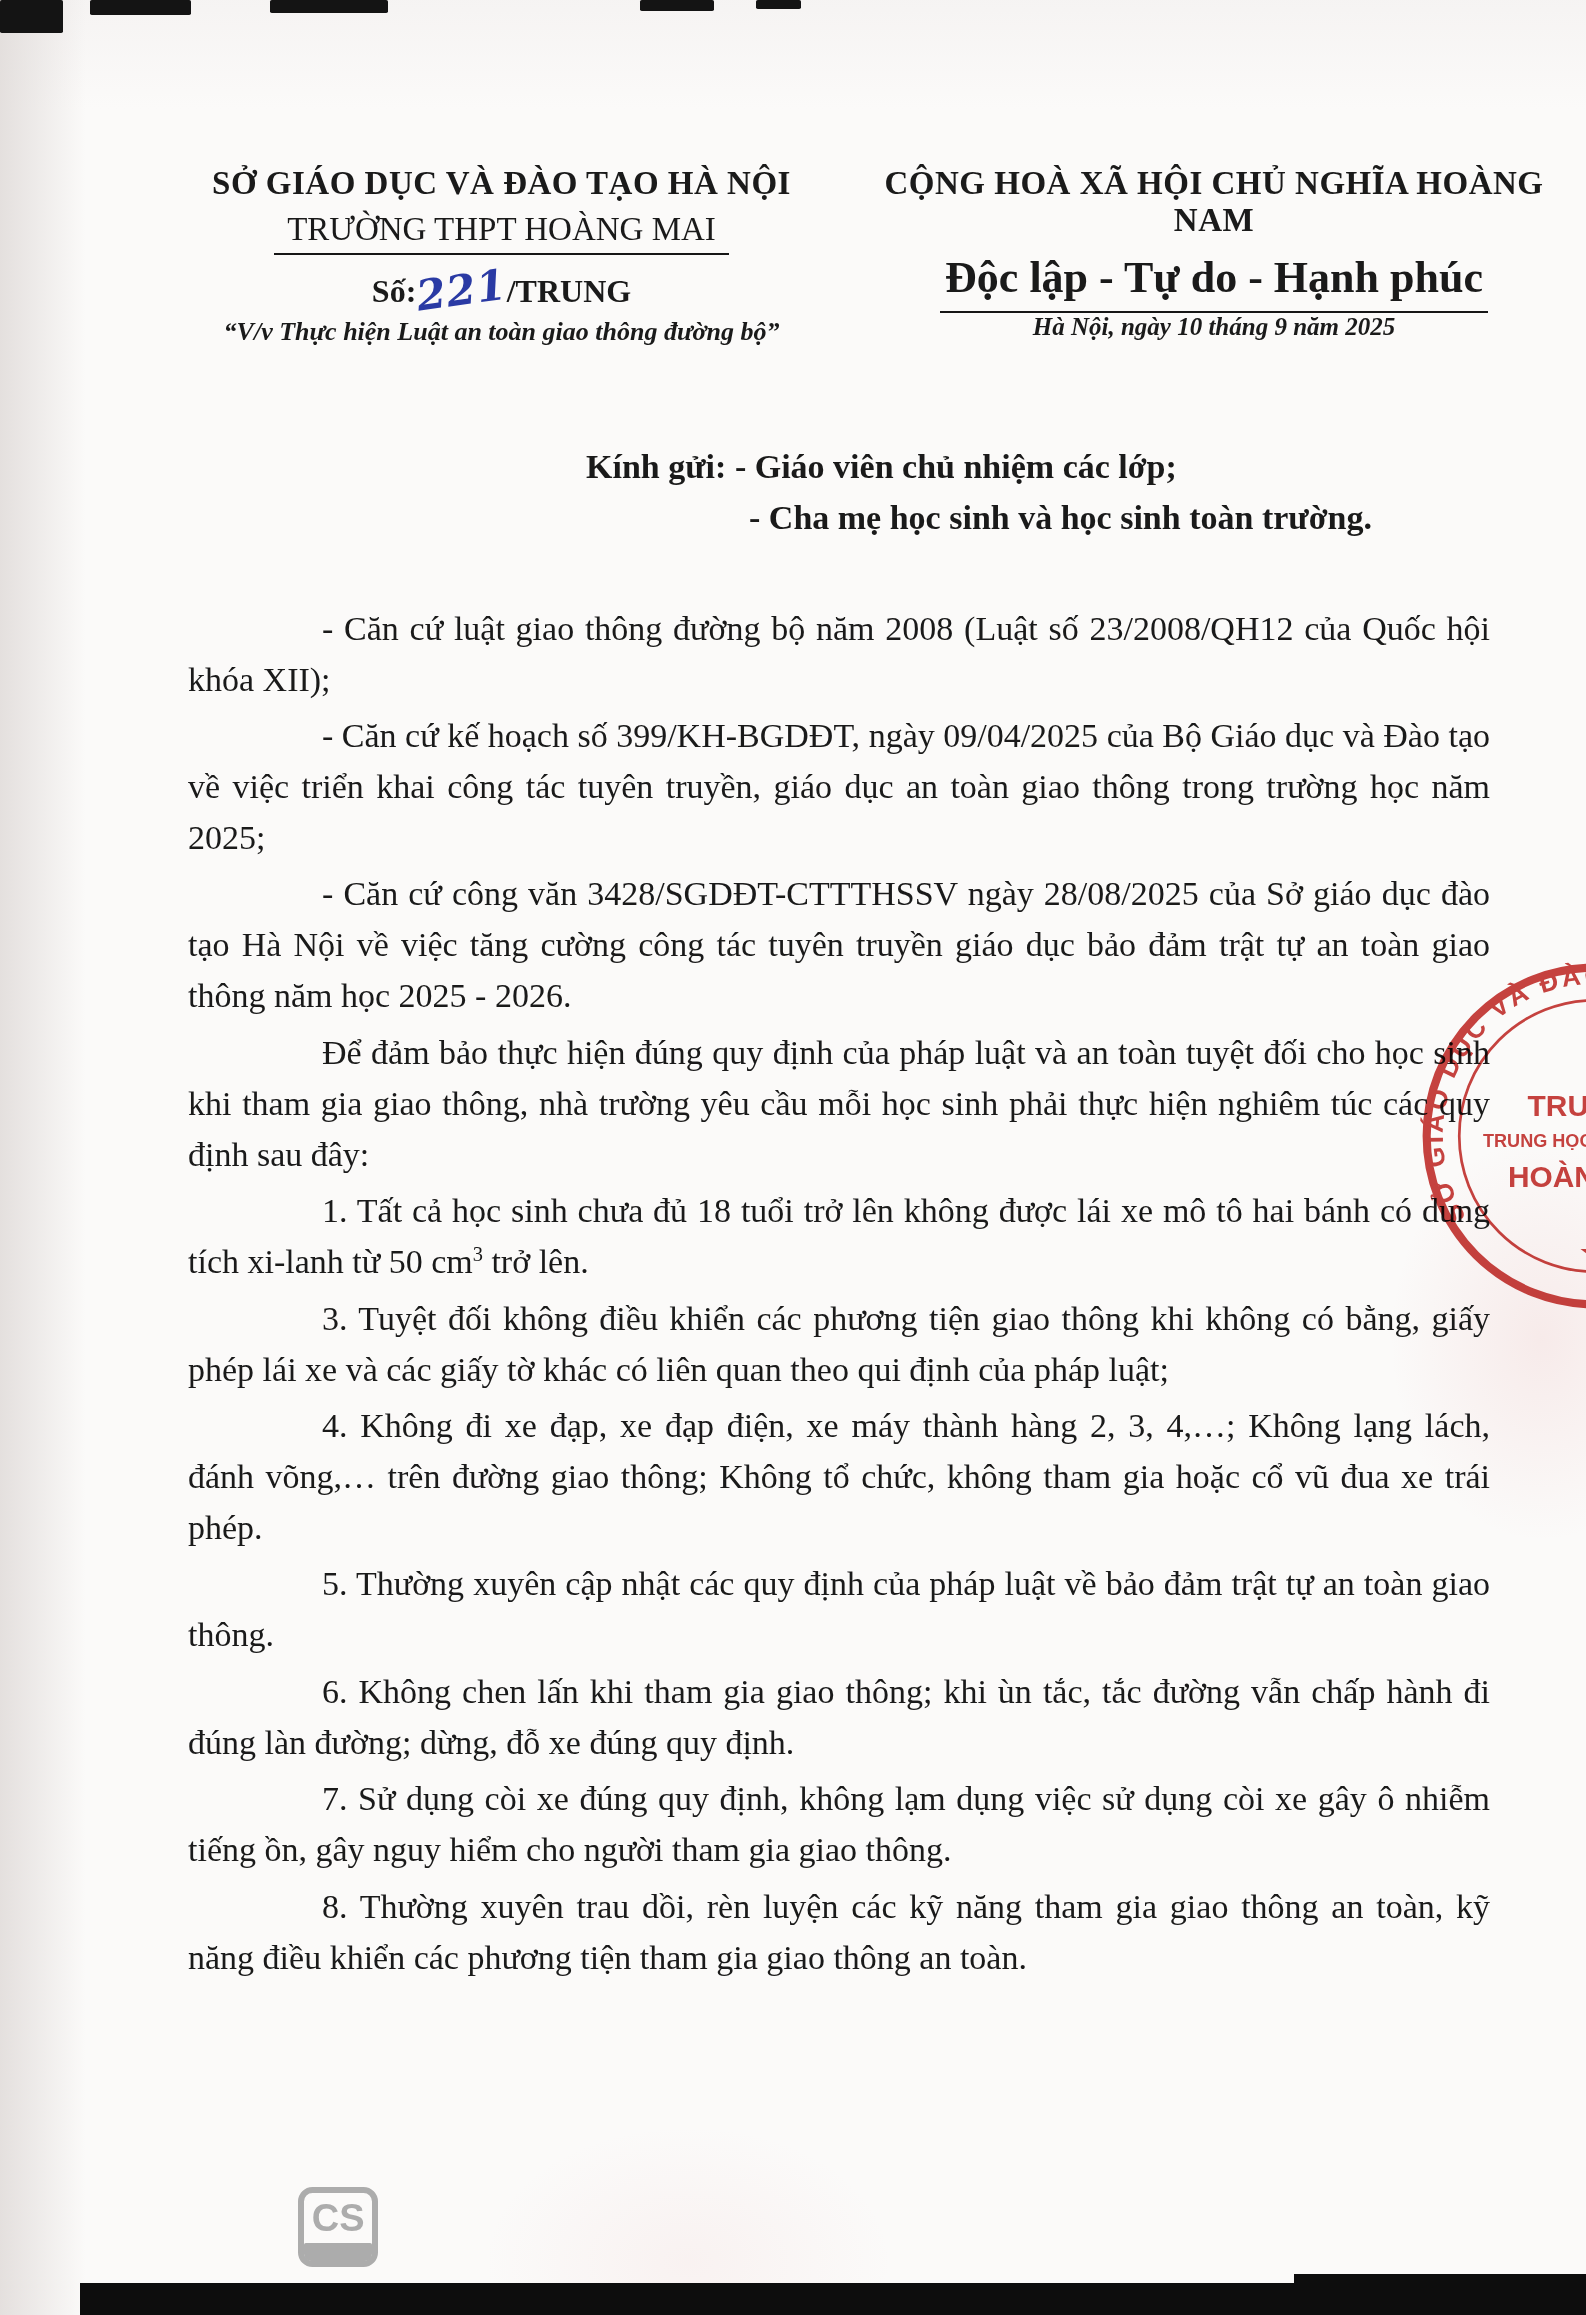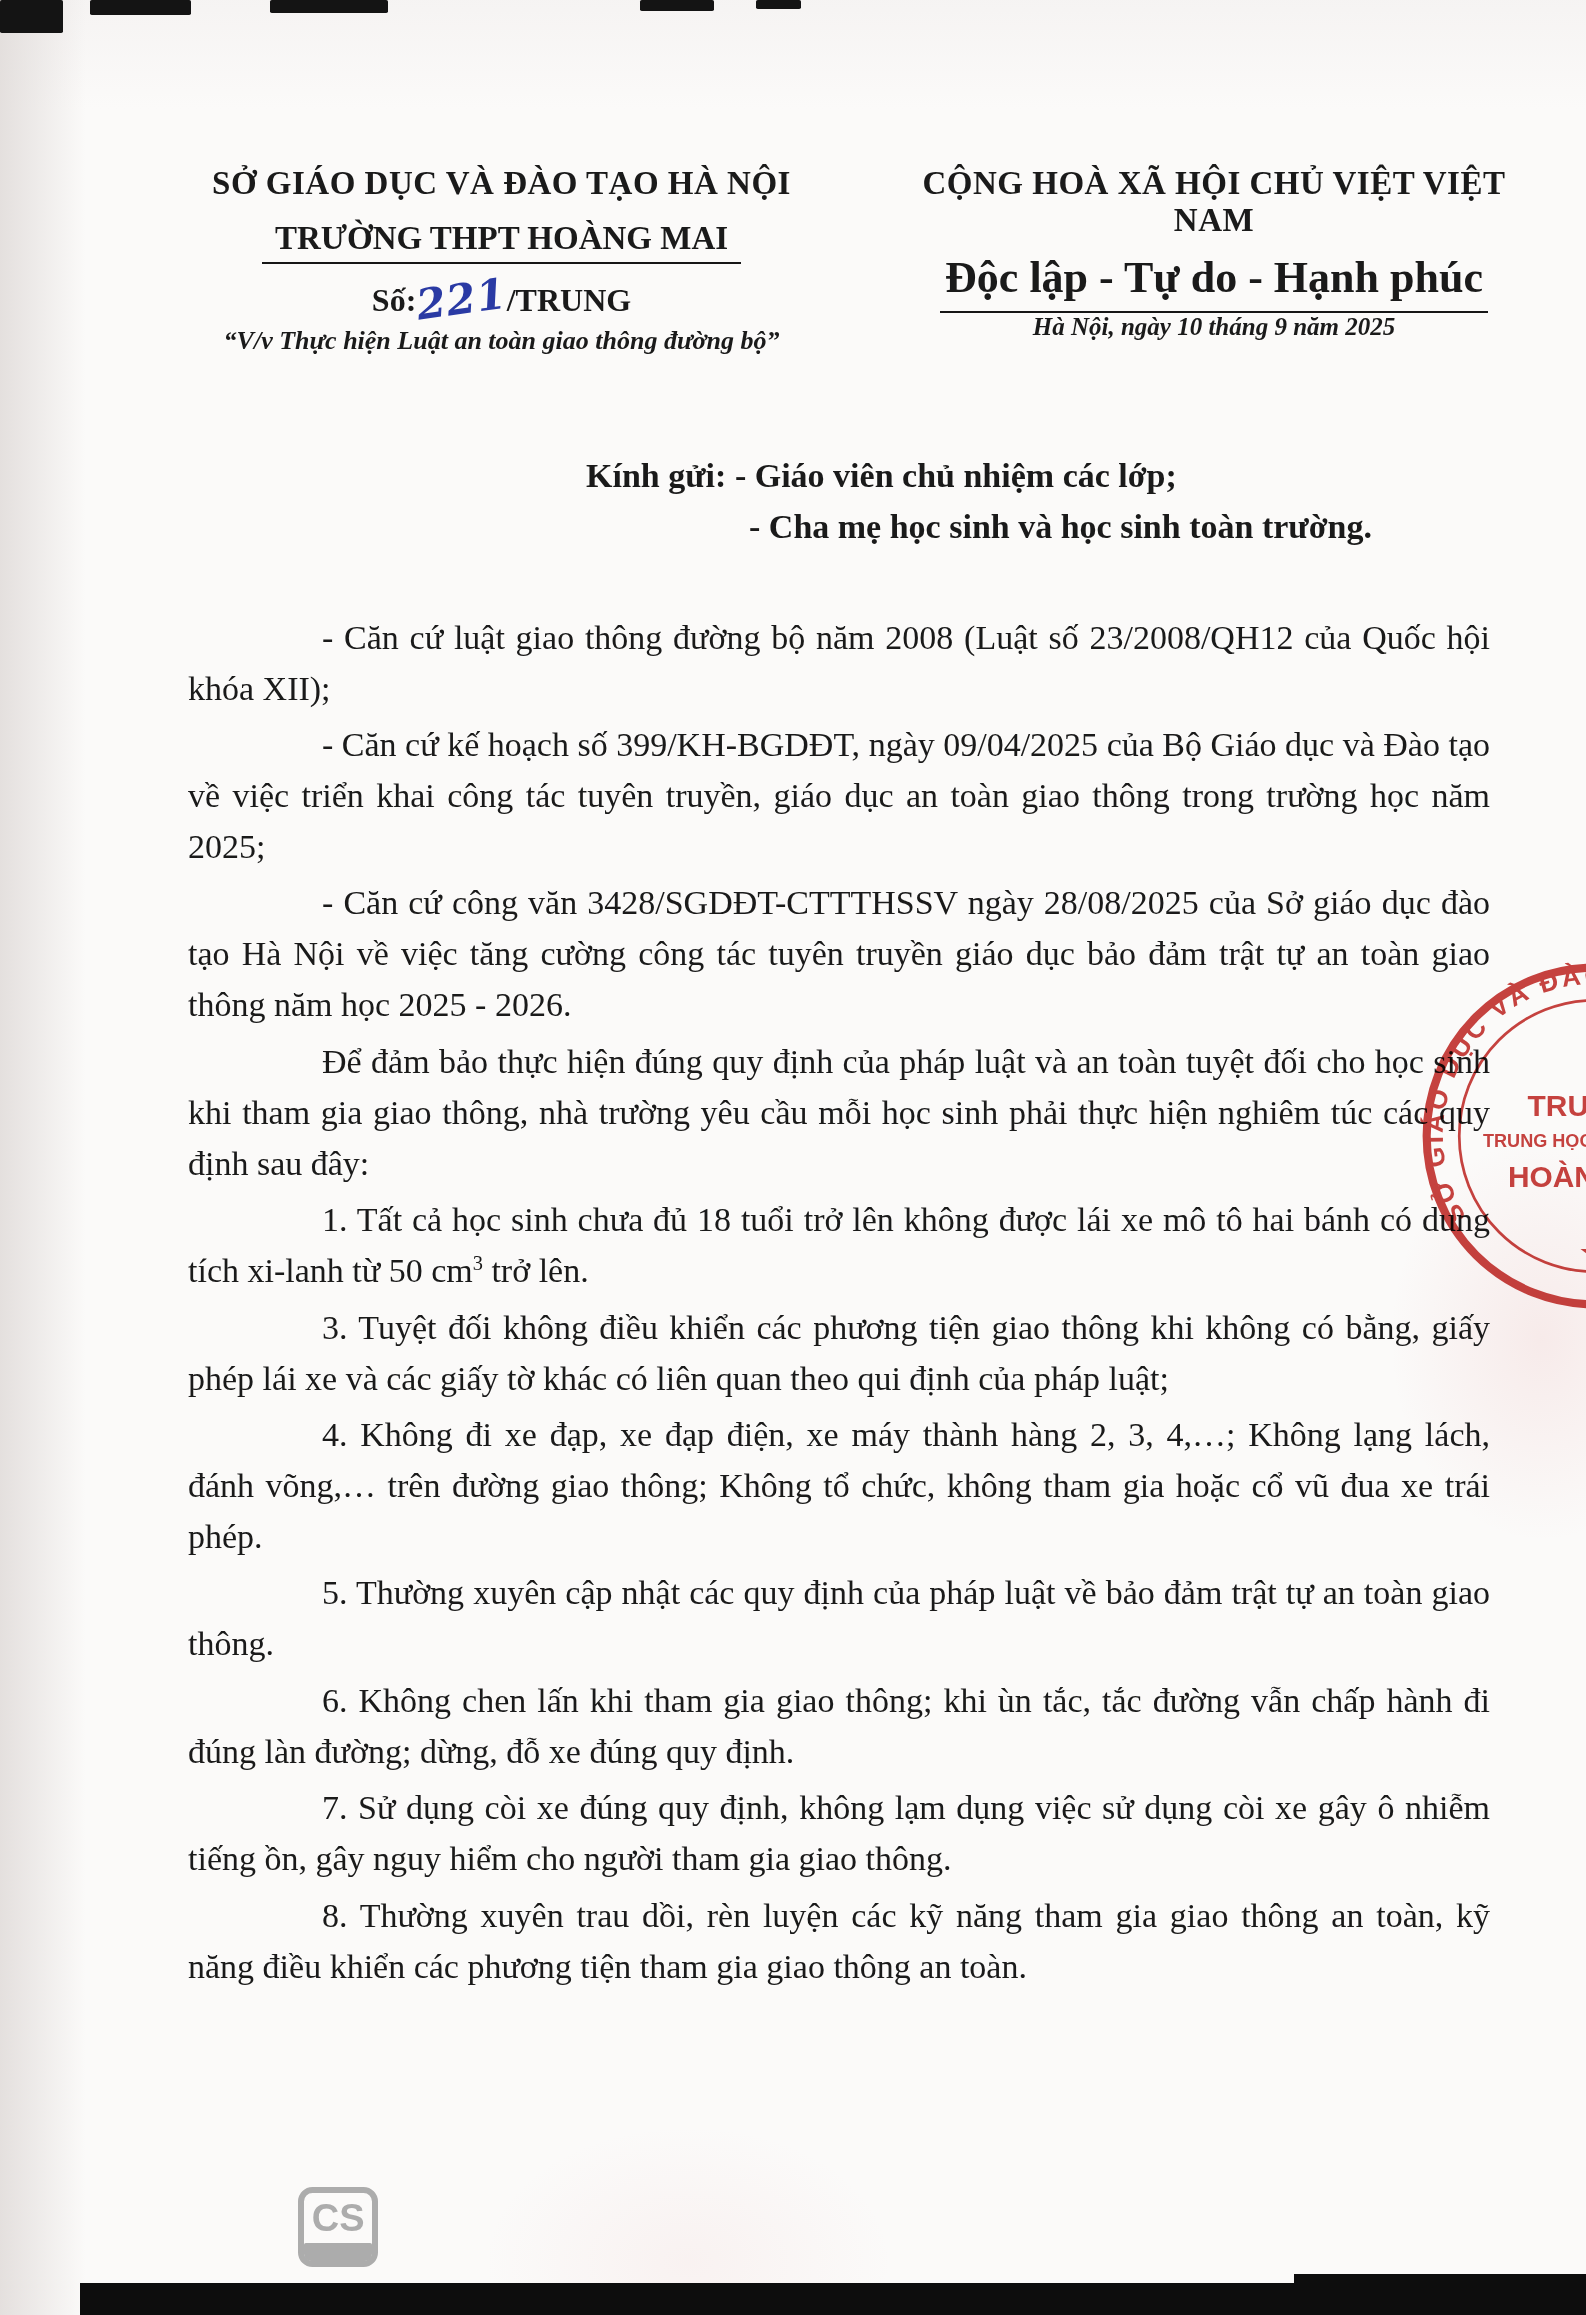--- a/index.html
+++ b/index.html
@@ -23,21 +23,21 @@
   .a4{left:640px;top:0;width:74px;height:11px;}
   .a5{left:756px;top:0;width:45px;height:9px;}
   .bottom-bar{position:absolute;left:80px;top:2283px;width:1507px;height:33px;background:#0d0d0d;}
   .bottom-bar2{position:absolute;left:1294px;top:2274px;width:293px;height:42px;background:#0d0d0d;}
 
   .content{position:absolute;left:7px;top:0;width:100%;}
   .hdr{display:flex;margin-top:165px;}
   .hdr-left{margin-left:178px;width:633px;text-align:center;}
   .hdr-right{margin-left:63px;width:666px;text-align:center;}
   .hl1{font-size:33px;font-weight:bold;letter-spacing:0.5px;}
-  .hl2{margin-top:18px;font-size:33px;font-weight:bold;}
+  .hl2{margin-top:9px;font-size:33px;font-weight:normal;}
   .hl2 span{display:inline-block;border-bottom:2.7px solid #161616;padding:0 12.7px 4.5px 12.7px;}
   .so-line{margin-top:18px;font-size:32px;font-weight:600;}
   .handwritten{
     display:inline-block;font-family:"DejaVu Serif", serif;font-style:italic;font-weight:bold;
     color:#2a3aa4;font-size:42px;line-height:0;transform:rotate(-8deg) translateY(2.7px);letter-spacing:0.9px;
   }
   .subject{margin-top:7.2px;font-size:26px;font-weight:bold;font-style:italic;}
   .hr1{font-size:33px;font-weight:bold;letter-spacing:0.5px;}
   .hr2{margin-top:13px;font-size:44px;font-weight:bold;}
   .hr2 span{display:inline-block;border-bottom:2.7px solid #161616;padding:0 5.4px 8.1px 5.4px;}
@@ -83,21 +83,21 @@
   <div class="content">
 
     <div class="hdr">
       <div class="hdr-left">
         <div class="hl1">SỞ GIÁO DỤC VÀ ĐÀO TẠO HÀ NỘI</div>
         <div class="hl2"><span>TRƯỜNG THPT HOÀNG MAI</span></div>
         <div class="so-line"><span>Số:</span><span class="handwritten">221</span><span>/TRUNG</span></div>
         <div class="subject">“V/v Thực hiện Luật an toàn giao thông đường bộ”</div>
       </div>
       <div class="hdr-right">
-        <div class="hr1">CỘNG HOÀ XÃ HỘI CHỦ VIỆT VIỆT NAM</div>
+        <div class="hr1">CỘNG HOÀ XÃ HỘI CHỦ NGHĨA HOÀNG NAM</div>
         <div class="hr2"><span>Độc lập - Tự do - Hạnh phúc</span></div>
         <div class="dateline">Hà Nội, ngày 10 tháng 9 năm 2025</div>
       </div>
     </div>
 
     <div class="recipients">
       <div class="r-line1"><span>Kính gửi:</span> <span>- Giáo viên chủ nhiệm các lớp;</span></div>
       <div class="r-line2">- Cha mẹ học sinh và học sinh toàn trường.</div>
     </div>
 

